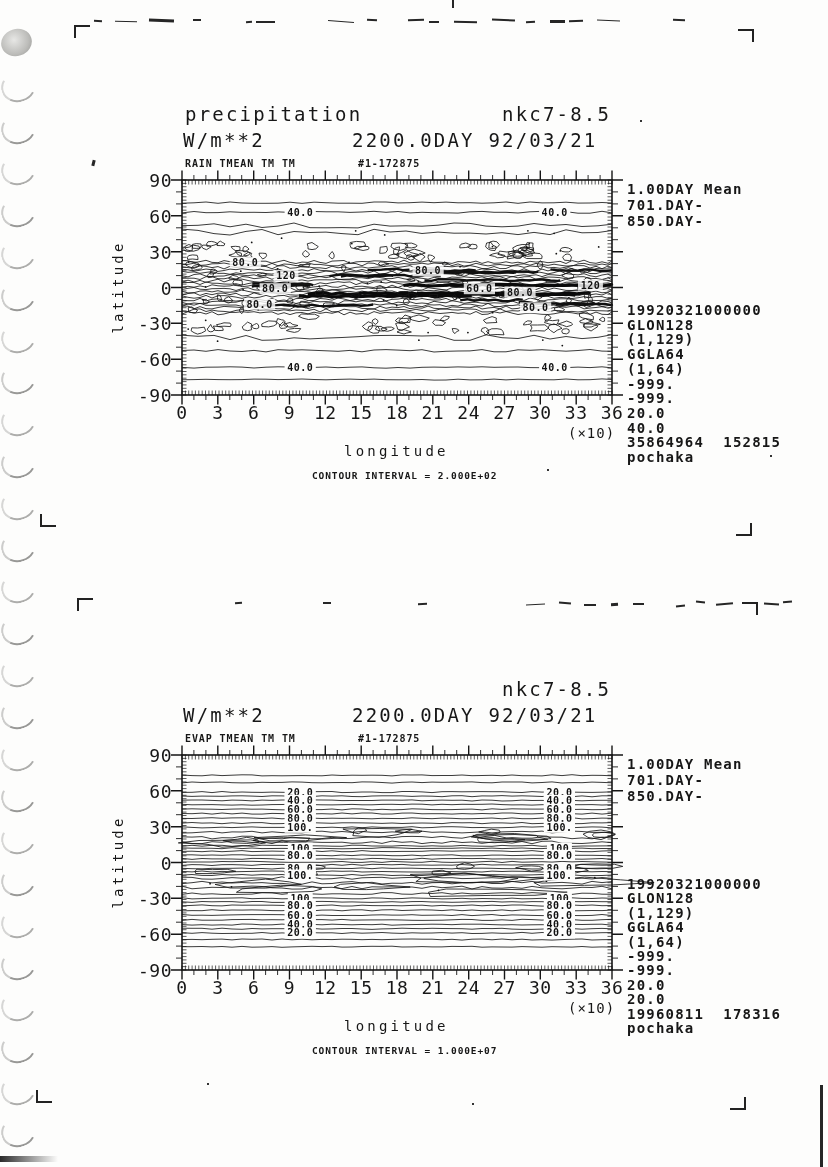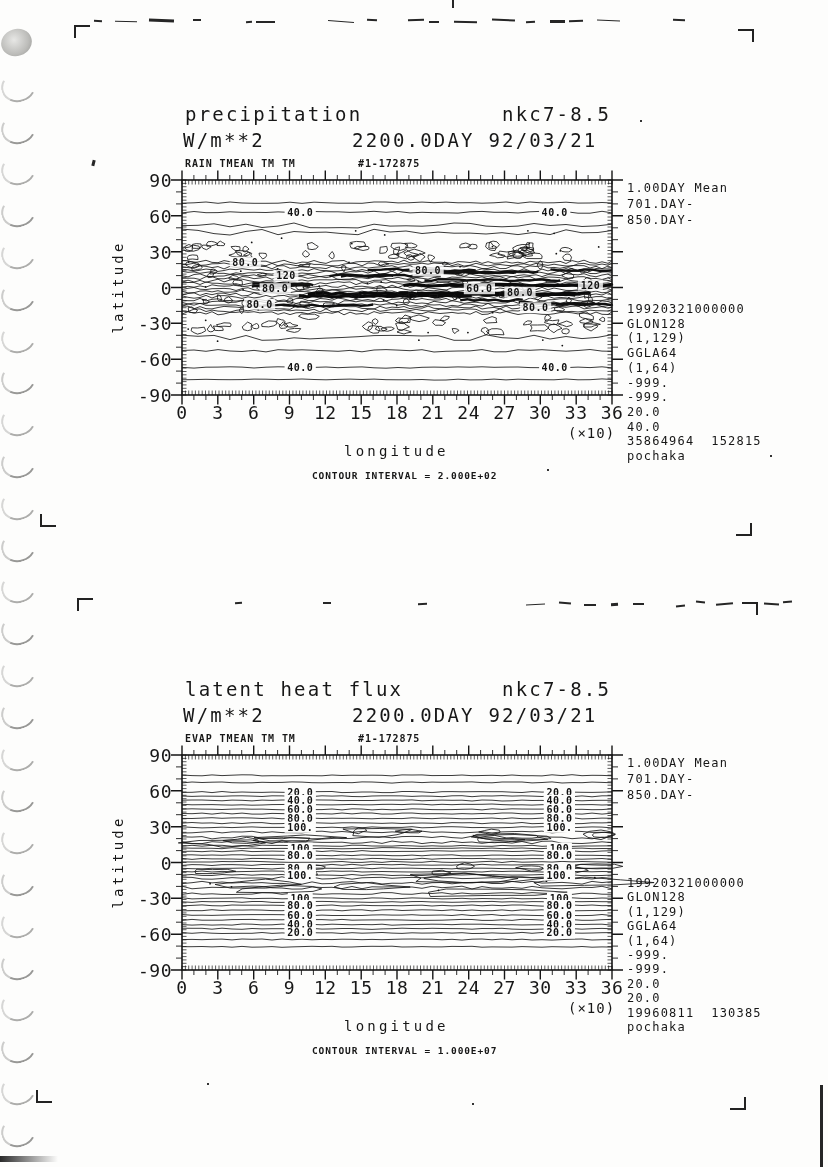--- a/index.html
+++ b/index.html
@@ -10,21 +10,21 @@
      font-family:"DejaVu Sans Mono","Liberation Mono",monospace;}
   .title{font-size:19px;letter-spacing:2.2px;}
   .hdr{font-size:10px;font-weight:bold;letter-spacing:0.9px;}
   .tick{font-size:18px;letter-spacing:0.5px;}
   .xtick{width:34px;text-align:center;}
   .ytick{width:46px;text-align:right;}
   .xscale{font-size:14px;letter-spacing:1px;}
   .xlab{font-size:14px;letter-spacing:3.2px;}
   .vlab{font-size:14px;letter-spacing:3.2px;transform:translate(-50%,-50%) rotate(-90deg);}
   .cint{font-size:9.5px;font-weight:bold;letter-spacing:0.9px;}
-  .ann{font-size:12px;letter-spacing:1.2px;}
+  .ann{font-size:14px;letter-spacing:1.2px;font-weight:bold;}
   .svglab{font:bold 10px "DejaVu Sans Mono","Liberation Mono",monospace;letter-spacing:0.5px;fill:#111;}
   .frame{fill:none;stroke:#151515;stroke-width:1.6;}
   .comb{fill:none;stroke:#151515;stroke-width:0.7;}
   .tmin{fill:none;stroke:#151515;stroke-width:0.9;}
   .tmaj{fill:none;stroke:#151515;stroke-width:1.4;}
   .c1{fill:none;stroke:#181818;stroke-width:0.85;}
   .c2{fill:none;stroke:#101010;stroke-width:2.3;}
   .c3{fill:none;stroke:#0a0a0a;stroke-width:3.1;}
   .hole{position:absolute;left:1px;width:31px;height:27px;border-radius:50%;
         border:2.5px solid rgba(0,0,0,0);border-bottom-color:rgba(120,120,118,.8);
@@ -442,21 +442,20 @@
   <div class="t title" style="left:502px;top:104px">nkc7-8.5</div>
   <div class="t title" style="left:183px;top:130px">W/m**2</div>
   <div class="t title" style="left:352px;top:130px">2200.0DAY 92/03/21</div>
   <div class="t hdr" style="left:185px;top:158px">RAIN TMEAN TM TM</div>
   <div class="t hdr" style="left:358px;top:158px">#1-172875</div>
   <div class="t vlab" style="left:119px;top:287px">latitude</div>
   <div class="t xscale" style="left:568px;top:426px">(×10)</div>
   <div class="t xlab" style="left:344px;top:444px">longitude</div>
   <div class="t cint" style="left:312px;top:471px">CONTOUR INTERVAL = 2.000E+02</div>
 
-  <div class="t title" style="left:185px;top:679px">latent heat flux</div>
   <div class="t title" style="left:502px;top:679px">nkc7-8.5</div>
   <div class="t title" style="left:183px;top:705px">W/m**2</div>
   <div class="t title" style="left:352px;top:705px">2200.0DAY 92/03/21</div>
   <div class="t hdr" style="left:185px;top:733px">EVAP TMEAN TM TM</div>
   <div class="t hdr" style="left:358px;top:733px">#1-172875</div>
   <div class="t vlab" style="left:119px;top:862px">latitude</div>
   <div class="t xscale" style="left:568px;top:1001px">(×10)</div>
   <div class="t xlab" style="left:344px;top:1019px">longitude</div>
   <div class="t cint" style="left:312px;top:1046px">CONTOUR INTERVAL = 1.000E+07</div>
 
@@ -527,21 +526,21 @@
     <div class="t ann" style="left: 627px; top: 789px;">850.DAY-</div>
     <div class="t ann" style="left: 627px; top: 877px;">19920321000000</div>
     <div class="t ann" style="left: 627px; top: 891.4px;">GLON128</div>
     <div class="t ann" style="left: 627px; top: 905.8px;">(1,129)</div>
     <div class="t ann" style="left: 627px; top: 920.2px;">GGLA64</div>
     <div class="t ann" style="left: 627px; top: 934.6px;">(1,64)</div>
     <div class="t ann" style="left: 627px; top: 949px;">-999.</div>
     <div class="t ann" style="left: 627px; top: 963.4px;">-999.</div>
     <div class="t ann" style="left: 627px; top: 977.8px;">20.0</div>
     <div class="t ann" style="left: 627px; top: 992.2px;">20.0</div>
-    <div class="t ann" style="left: 627px; top: 1006.6px;">19960811  130385</div>
+    <div class="t ann" style="left: 627px; top: 1006.6px;">19960811  178316</div>
     <div class="t ann" style="left: 627px; top: 1021px;">pochaka</div>
     <div class="hole hole0" style="top: 29px; opacity: 0.95;"></div>
     <div class="hole" style="top: 70.8px; opacity: 0.75;"></div>
     <div class="hole" style="top: 112.6px; opacity: 0.95;"></div>
     <div class="hole" style="top: 154.4px; opacity: 0.75;"></div>
     <div class="hole" style="top: 196.2px; opacity: 0.95;"></div>
     <div class="hole" style="top: 238px; opacity: 0.75;"></div>
     <div class="hole" style="top: 279.8px; opacity: 0.95;"></div>
     <div class="hole" style="top: 321.6px; opacity: 0.75;"></div>
     <div class="hole" style="top: 363.4px; opacity: 0.95;"></div>

